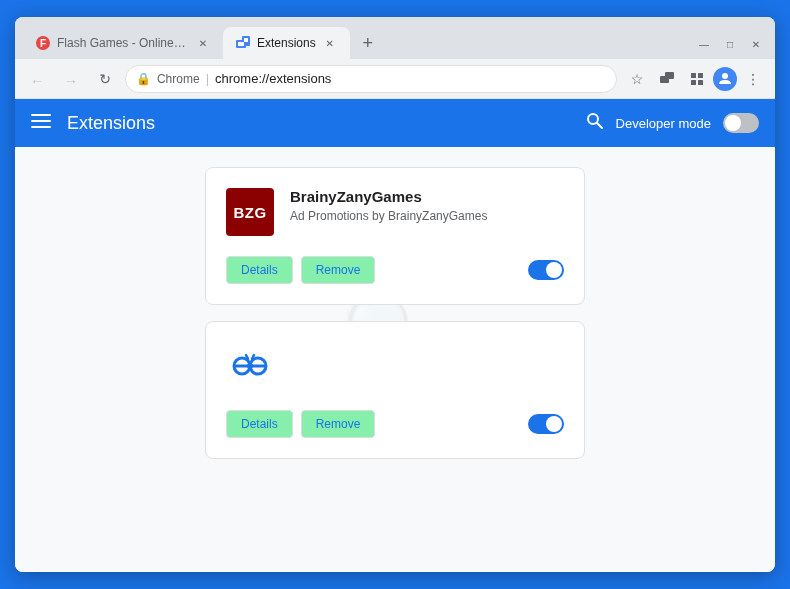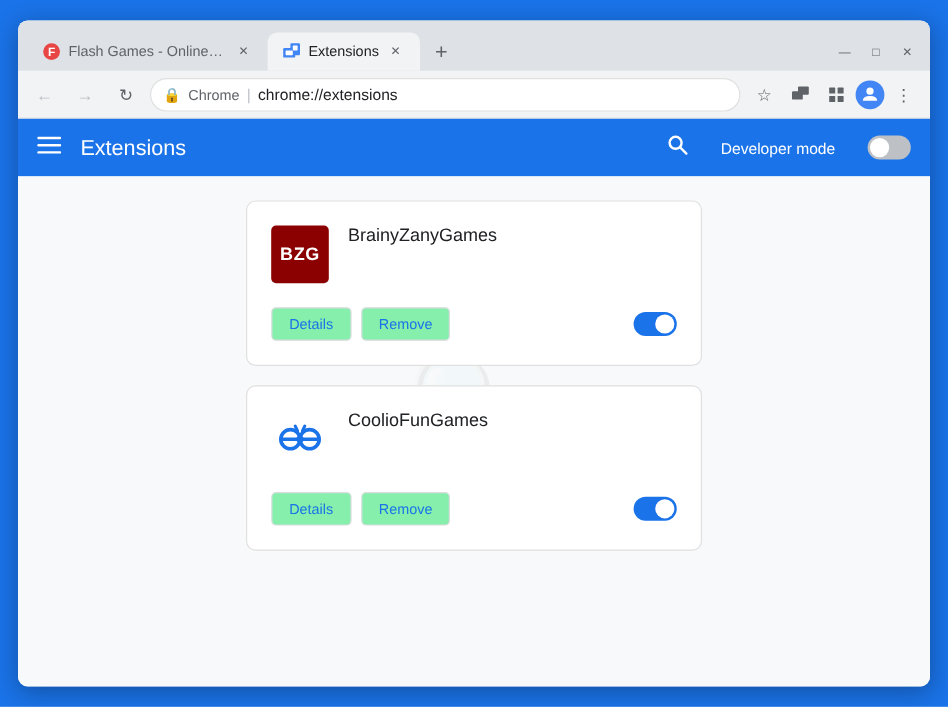--- a/index.html
+++ b/index.html
@@ -230,21 +230,21 @@
     .extensions-title {
       color: white;
       font-size: 18px;
       font-weight: 500;
       flex: 1;
     }
 
     .header-actions {
       display: flex;
       align-items: center;
-      gap: 27px;
+      gap: 12px;
     }
 
     .search-icon-btn {
       color: white;
       font-size: 18px;
       cursor: pointer;
     }
 
     .developer-mode-label {
       color: white;
@@ -358,21 +358,21 @@
       color: #1a73e8;
       font-size: 28px;
     }
 
     .ext-info {
       flex: 1;
     }
 
     .ext-name {
       font-size: 15px;
-      font-weight: 400;
+      font-weight: 700;
       color: #202124;
       margin-bottom: 4px;
     }
 
     .ext-description {
       font-size: 12px;
       color: #5f6368;
     }
 
     .card-footer {
@@ -542,20 +542,21 @@
       <div class="watermark-text">fish.com</div>
     </div>
 
     <div class="extension-card">
       <div class="card-header">
         <div class="ext-icon ext-icon-bzg">
           <span class="bzg-text">BZG</span>
         </div>
         <div class="ext-info">
           <div class="ext-name">BrainyZanyGames</div>
+          <div class="ext-description">Ad Promotions by BrainyZanyGames</div>
         </div>
       </div>
       <div class="card-footer">
         <div class="card-buttons">
           <button class="btn-details">Details</button>
           <button class="btn-remove">Remove</button>
         </div>
         <div class="ext-toggle">
           <div class="ext-toggle-knob"></div>
         </div>
@@ -568,21 +569,20 @@
           <svg width="40" height="40" viewBox="0 0 40 40" fill="#1a73e8">
             <circle cx="12" cy="20" r="8" fill="none" stroke="#1a73e8" stroke-width="3"></circle>
             <circle cx="28" cy="20" r="8" fill="none" stroke="#1a73e8" stroke-width="3"></circle>
             <line x1="4" y1="20" x2="36" y2="20" stroke="#1a73e8" stroke-width="3"></line>
             <rect x="17" y="17" width="6" height="6" rx="3" fill="#1a73e8"></rect>
             <line x1="18" y1="13" x2="16" y2="9" stroke="#1a73e8" stroke-width="2.5" stroke-linecap="round"></line>
             <line x1="22" y1="13" x2="24" y2="9" stroke="#1a73e8" stroke-width="2.5" stroke-linecap="round"></line>
           </svg>
         </div>
         <div class="ext-info">
-          <div class="ext-name">CoolioFunGames</div>
         </div>
       </div>
       <div class="card-footer">
         <div class="card-buttons">
           <button class="btn-details">Details</button>
           <button class="btn-remove">Remove</button>
         </div>
         <div class="ext-toggle">
           <div class="ext-toggle-knob"></div>
         </div>

